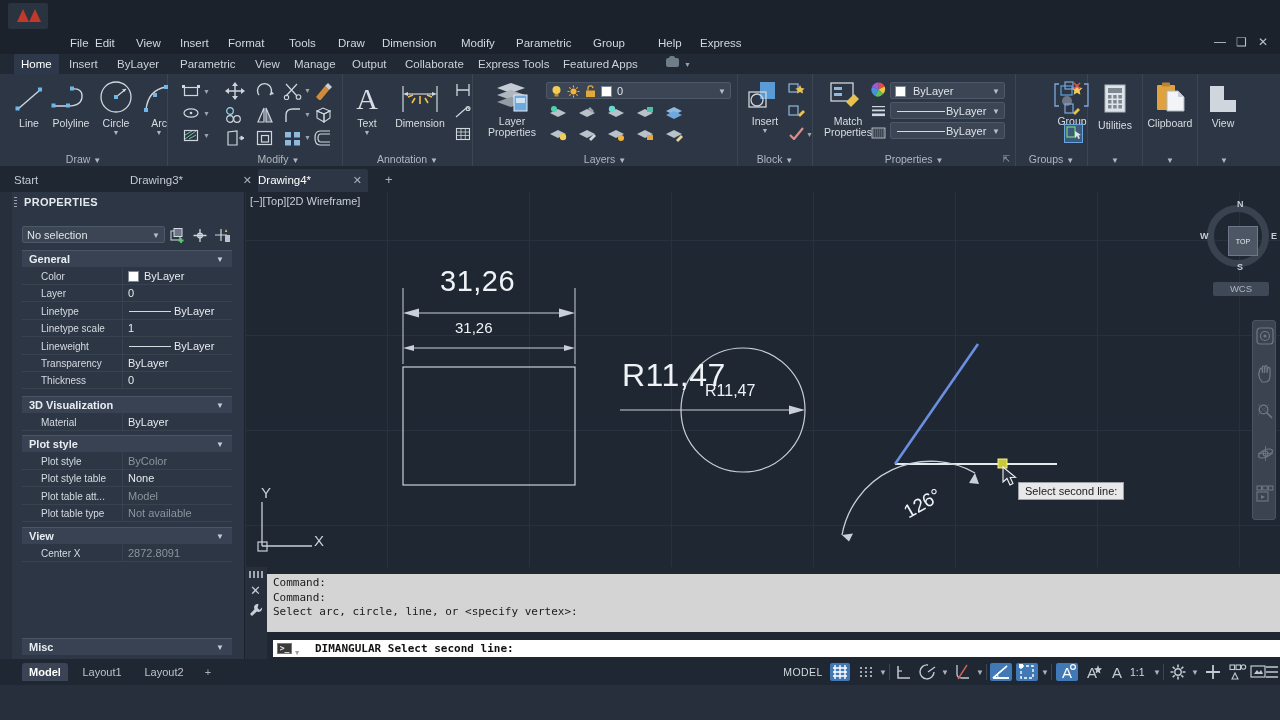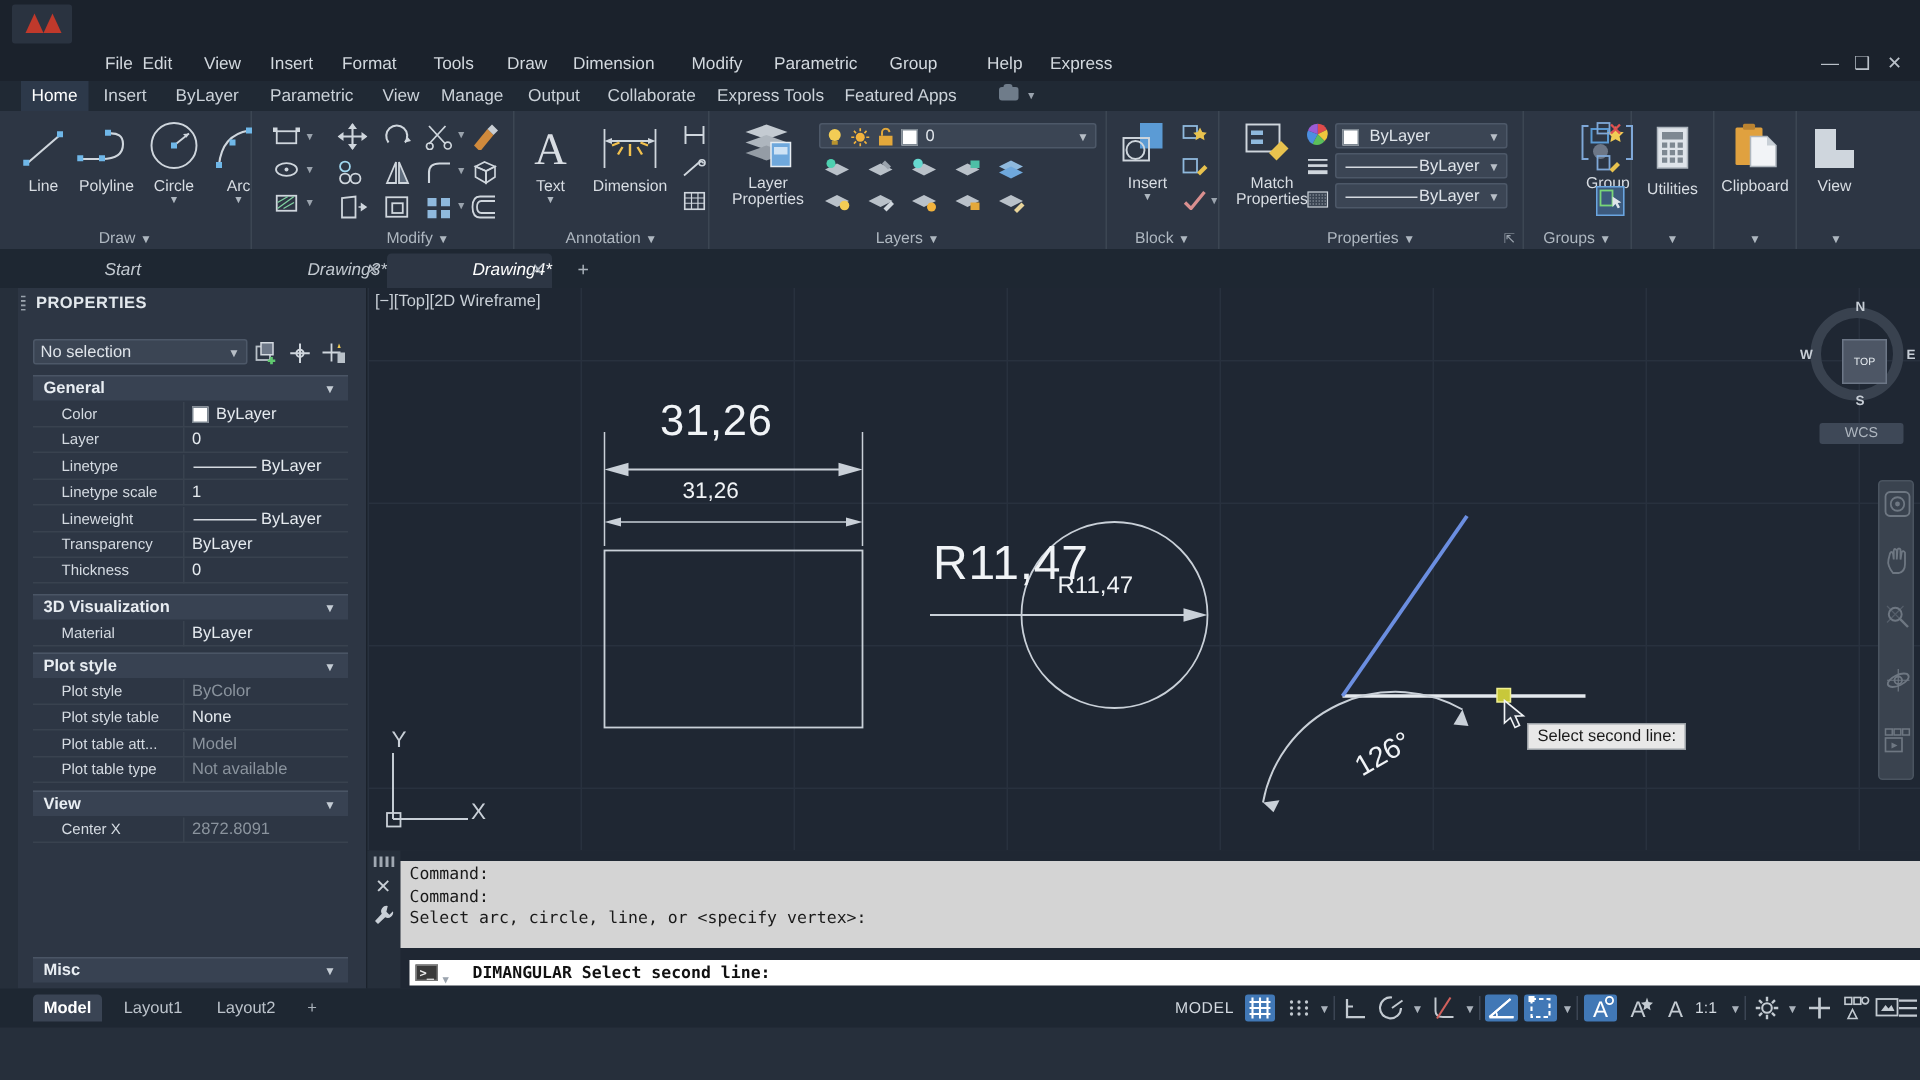--- a/index.html
+++ b/index.html
@@ -124,21 +124,21 @@
   }
 
   
   .doctabs {
     position: absolute; left: 0; top: 166px; width: 1280px; height: 26px;
     background: #1e2732;
   }
   .dtab {
     position: absolute; top: 3px; height: 23px; line-height: 23px;
     font-size: 11.5px; color: #c3cad1; cursor: default;
-    border-radius: 3px 3px 0 0; text-align: right; font-style: italic;
+    border-radius: 3px 3px 0 0; text-align: left;
   }
   .dtab.active { background: #2d3644; color: #fff; }
   .dtab .x {
     position: absolute; right: 6px; top: 0; font-size: 11px; color: #aab2bb;
   }
   .dtab-plus {
     position: absolute; top: 6px; font-size: 13px; color: #aab2bb; cursor: default;
   }
 
   

